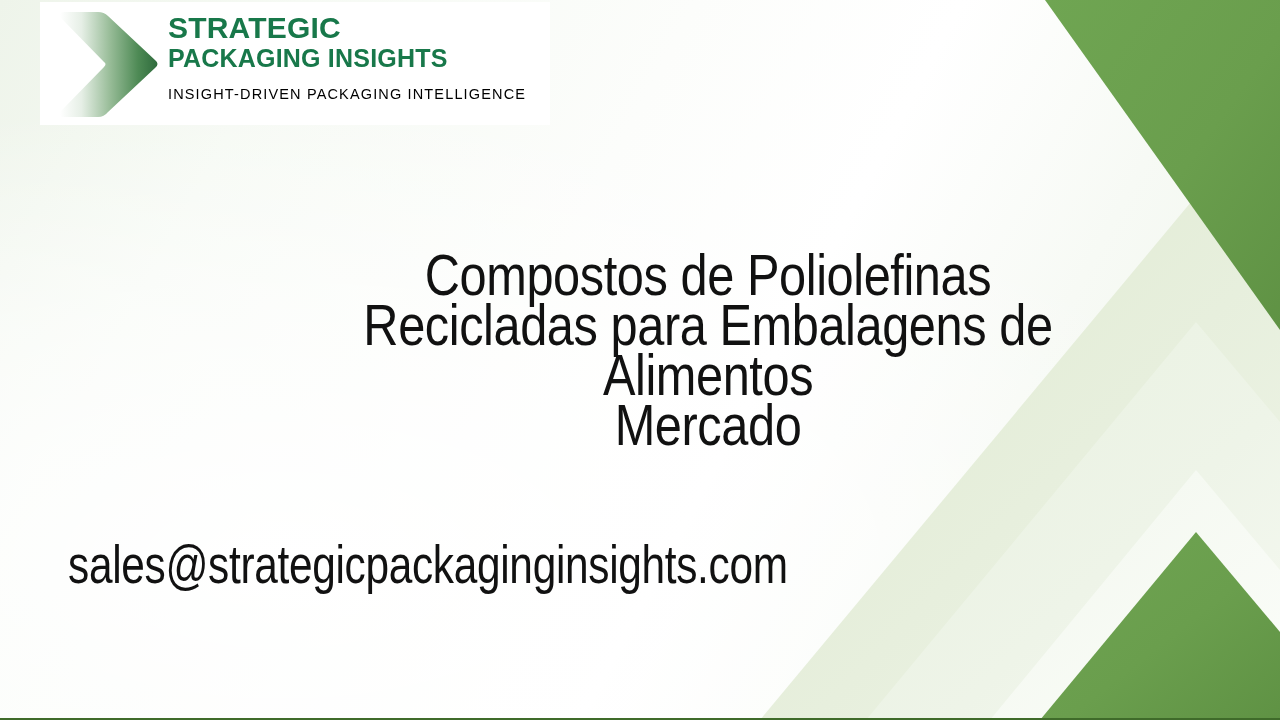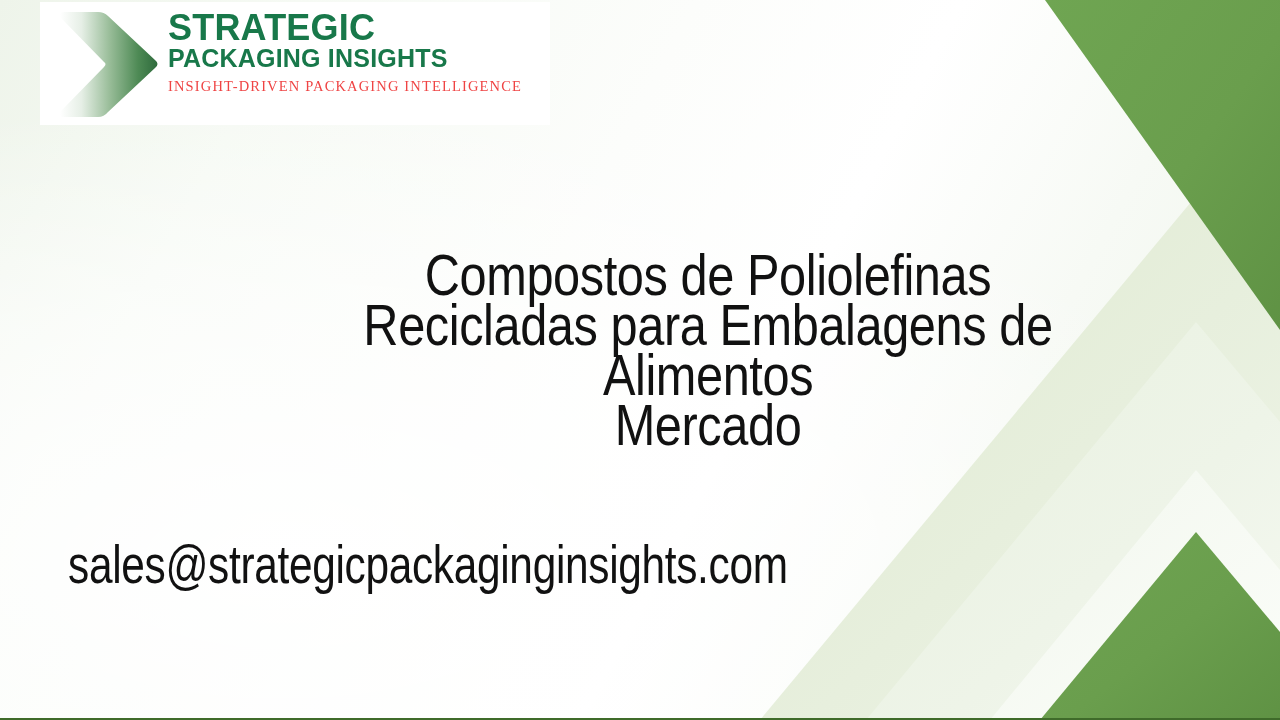--- a/index.html
+++ b/index.html
@@ -67,35 +67,35 @@
     height: 116px;
   }
   .logo-text {
     position: absolute;
     left: 128px;
     top: 10px;
     width: 378px;
   }
   .logo-line {
     font-weight: bold;
-    font-size: 36px;
+    font-size: 30px;
     line-height: 31px;
     letter-spacing: 0.2px;
     color: #18784a;
     font-family: "Liberation Sans", "DejaVu Sans", sans-serif;
     white-space: nowrap;
   }
   .logo-line.l2 { font-size: 25px; }
   .logo-tagline {
-    margin-top: 4px;
+    margin-top: 12px;
     font-size: 14.5px;
     letter-spacing: 1.15px;
-    color: #ef4444;
+    color: #000000;
     white-space: nowrap;
-    font-family: Liberation Serif, serif;
+    font-family: Liberation Sans, sans-serif;
   }
 
   
   .title {
     position: absolute;
     left: 234px;
     top: 250px;
     width: 948px;
     text-align: center;
     color: #111111;

